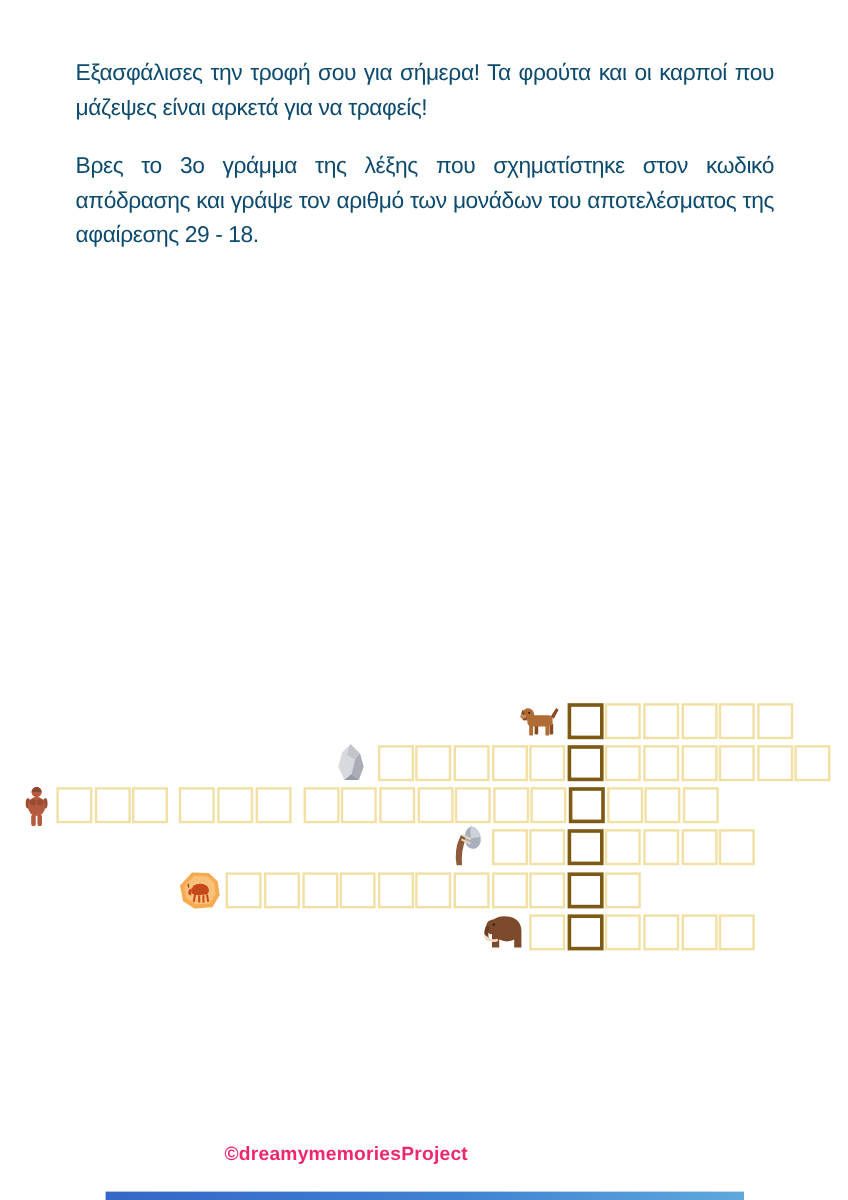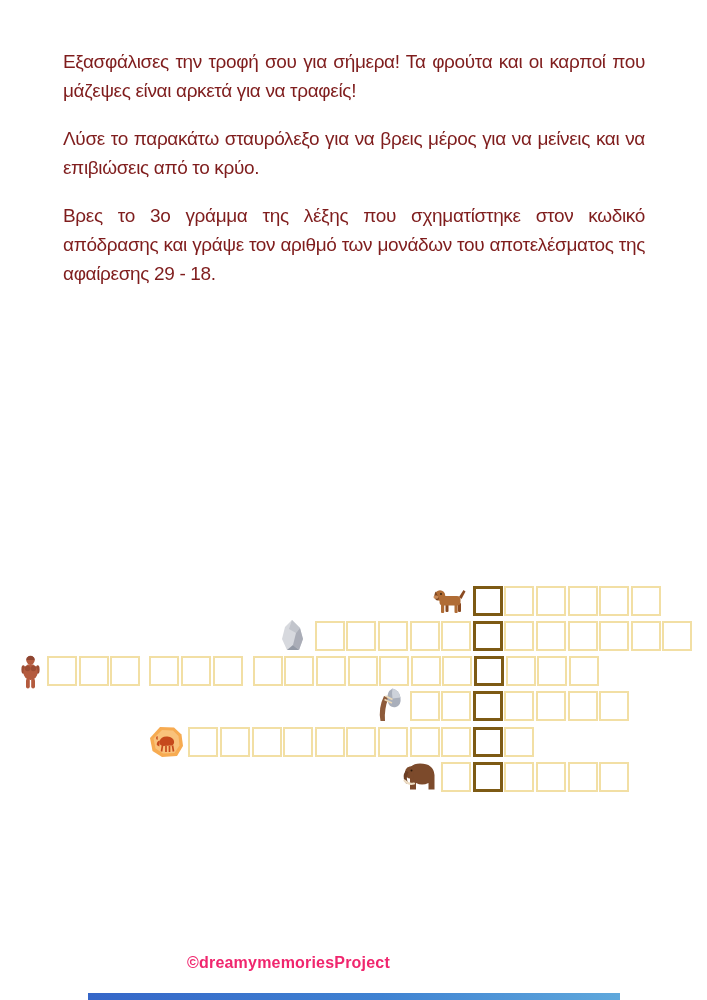--- a/index.html
+++ b/index.html
@@ -2,21 +2,21 @@
 <html><head>
 <meta charset="utf-8">
 <style>
   html,body{margin:0;padding:0;background:#fff;}
   .page{
     position:relative;width:707px;height:1000px;background:#ffffff;
     font-family:"Liberation Sans",sans-serif;overflow:hidden;
   }
   .text-block{
     position:absolute;left:63px;top:47px;width:582px;
-    color:#7f1d1d;font-size:19px;line-height:29px;
+    color:#0c4a6e;font-size:19px;line-height:29px;
     letter-spacing:-0.35px;
   }
   .text-block p{
     margin:0 0 19px 0;text-align:justify;text-align-last:left;
   }
   .crossword{position:absolute;left:0;top:0;width:707px;height:1000px;}
   .cell{
     position:absolute;box-sizing:border-box;width:30px;height:30px;
     background:#ffffff;border:2.5px solid #f2dfa4;
   }
@@ -34,21 +34,20 @@
     background:linear-gradient(90deg,#3566c8 0%,#3f82d2 55%,#5fa8dc 100%);
   }
 </style>
 </head>
 <body>
 
 <div class="page">
 
   <div class="text-block">
     <p>Εξασφάλισες την τροφή σου για σήμερα! Τα φρούτα και οι καρποί που μάζεψες είναι αρκετά για να τραφείς!</p>
-    <p>Λύσε το παρακάτω σταυρόλεξο για να βρεις μέρος για να μείνεις και να επιβιώσεις από το κρύο.</p>
     <p>Βρες το 3ο γράμμα της λέξης που σχηματίστηκε στον κωδικό απόδρασης και γράψε τον αριθμό των μονάδων του αποτελέσματος της αφαίρεσης 29 - 18.</p>
   </div>
 
   <div class="crossword" id="crossword">
       <div class="clue-icon" style="left: 433px; top: 588px; width: 33px; height: 26px;">
   <svg viewBox="0 0 33 26" xmlns="http://www.w3.org/2000/svg">
     <path d="M26 9 L30.5 2 L32.5 3.5 L28.5 11 Z" fill="#8a4a21"></path>
     <rect x="8" y="15" width="3.2" height="10" rx="1" fill="#b06c35"></rect>
     <rect x="12.5" y="15" width="3" height="9" rx="1" fill="#8a4a21"></rect>
     <rect x="21.5" y="15" width="3.2" height="10" rx="1" fill="#b06c35"></rect>

